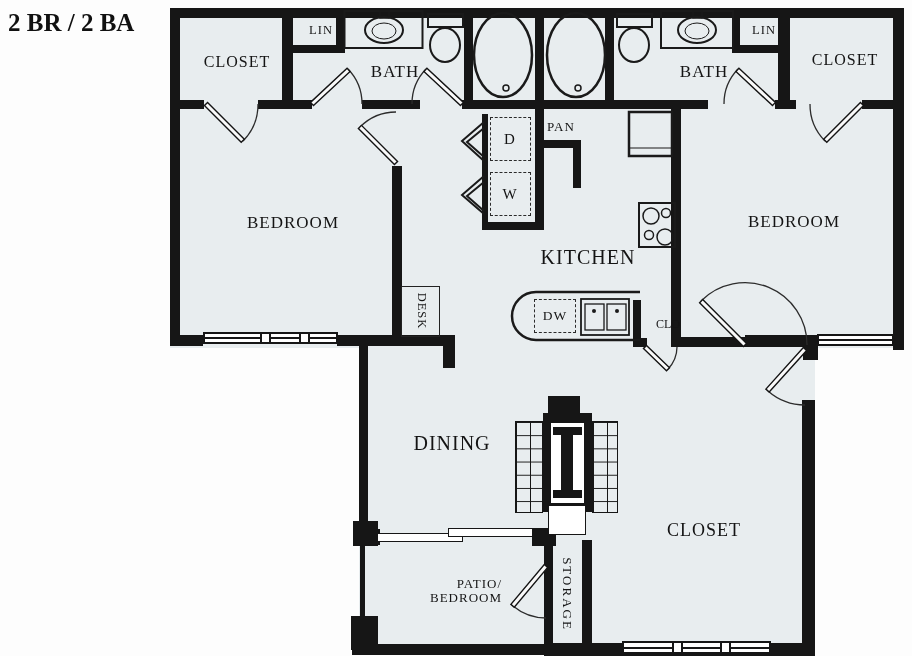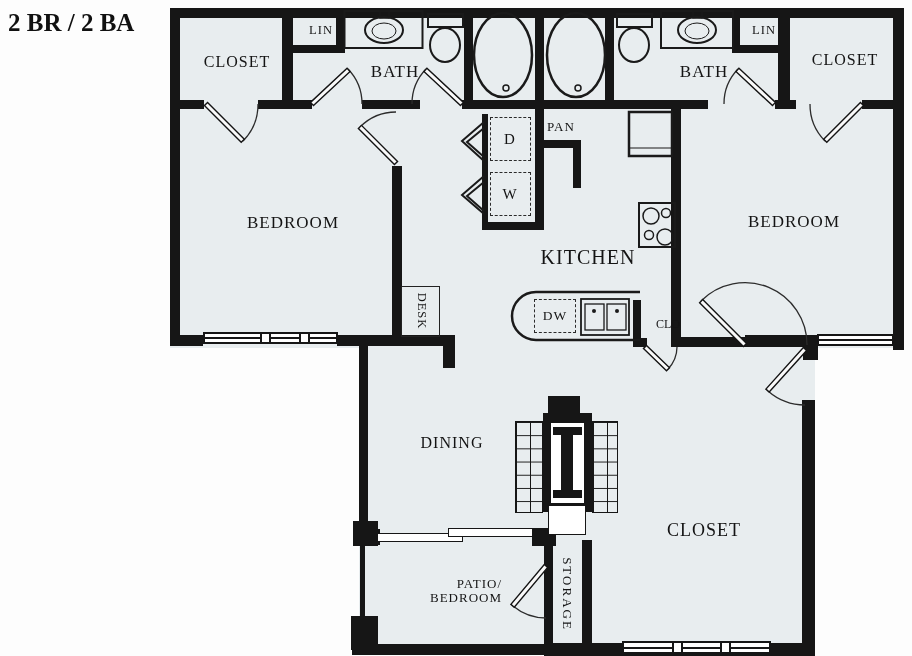--- a/index.html
+++ b/index.html
@@ -207,21 +207,21 @@
   <div class="lbl" style="left:845px;top:60px;font-size:16px;">CLOSET</div>
   <div class="lbl" style="left:293px;top:223px;font-size:17px;">BEDROOM</div>
   <div class="lbl" style="left:794px;top:222px;font-size:17px;">BEDROOM</div>
   <div class="lbl" style="left:588px;top:257px;font-size:20px;">KITCHEN</div>
   <div class="lbl" style="left:561px;top:127px;font-size:13px;">PAN</div>
   <div class="lbl" style="left:657px;top:325px;font-size:12px;letter-spacing:0;margin-left:11px;">CLO</div>
   <div class="lbl" style="left:510px;top:139px;font-size:15px;">D</div>
   <div class="lbl" style="left:510px;top:194px;font-size:15px;">W</div>
   <div class="lbl" style="left:555px;top:316px;font-size:13.5px;">DW</div>
   <div class="vlbl" style="left:421px;top:311px;font-size:12.5px;">DESK</div>
-  <div class="lbl" style="left:452px;top:443px;font-size:16px;">DINING</div>
+  <div class="lbl" style="left:452px;top:443px;font-size:20px;">DINING</div>
   <div class="lbl" style="left:704px;top:531px;font-size:18px;">CLOSET</div>
   <div class="lbl" style="left:466px;top:591px;font-size:13px;">
     <div>PATIO/</div>
     <div>BEDROOM</div>
   </div>
   <div class="vlbl" style="left:567px;top:594px;font-size:13px;letter-spacing:2px;">STORAGE</div>
 
 </div>
 
 </body></html>

